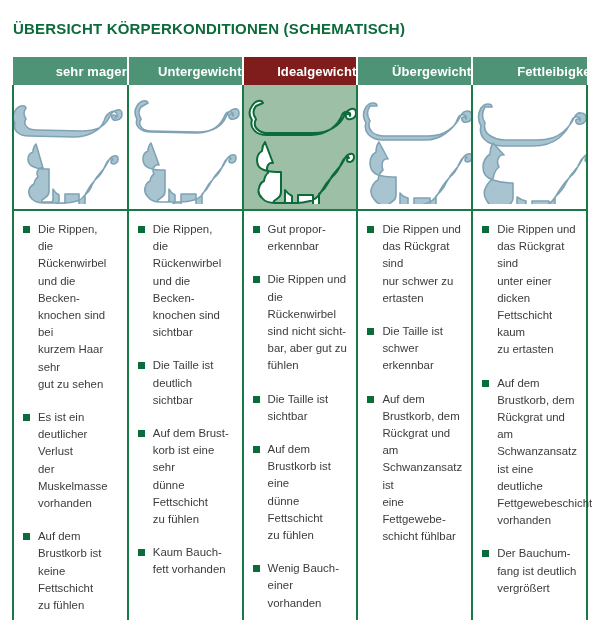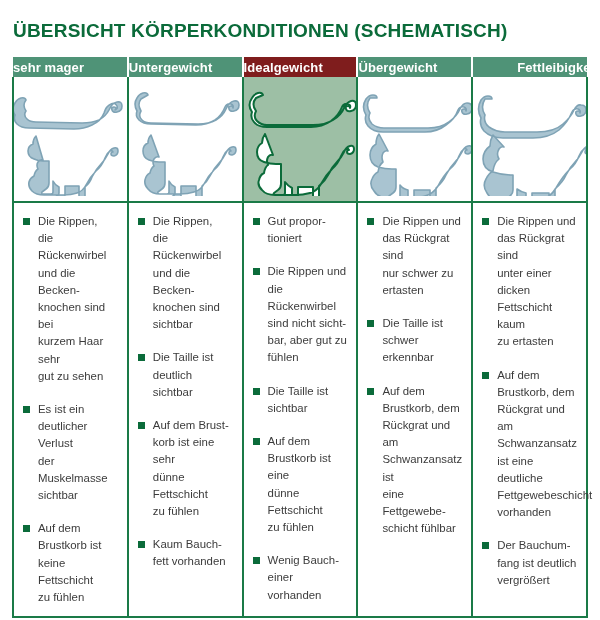--- a/index.html
+++ b/index.html
@@ -19,21 +19,21 @@
     width: 600px;
     height: 620px;
     box-sizing: border-box;
   }
 
   
   .title {
     position: absolute;
     left: 13px;
     top: 20px;
-    font-size: 19px;
+    font-size: 15px;
     font-weight: bold;
     letter-spacing: 0.2px;
     color: #0b6b3a;
     text-transform: uppercase;
     white-space: nowrap;
   }
 
   
   .table {
     position: absolute;
@@ -41,26 +41,26 @@
     top: 57px;
     width: 576px;
     border-collapse: collapse;
     table-layout: fixed;
   }
 
   .table col { width: 20%; }
 
   
   .hdr-cell {
-    height: 20px;
+    height: 28px;
     background: #4f9377;
     color: #ffffff;
     font-size: 13px;
     font-weight: bold;
-    text-align: left;
+    text-align: right;
     vertical-align: middle;
     border-left: 2px solid #ffffff;
     border-right: 2px solid #ffffff;
     padding: 0;
     letter-spacing: 0.1px;
   }
   .hdr-cell.first { border-left: none; }
   .hdr-cell.last  { border-right: none; padding-left: 44px; }
   .hdr-cell.ideal {
     background: #7f1d1d;
@@ -240,21 +240,21 @@
 und die Becken-
 knochen sind bei
 kurzem Haar sehr
 gut zu sehen</span>
           </li>
           <li class="bullet-item">
             <span class="bullet-mark"></span>
             <span class="bullet-text">Es ist ein
 deutlicher Verlust
 der Muskelmasse
-sichtbar</span>
+vorhanden</span>
           </li>
           <li class="bullet-item">
             <span class="bullet-mark"></span>
             <span class="bullet-text">Auf dem
 Brustkorb ist
 keine Fettschicht
 zu fühlen</span>
           </li>
         </ul>
       </td>
@@ -287,21 +287,21 @@
 fett vorhanden</span>
           </li>
         </ul>
       </td>
 
       <td class="txt-cell">
         <ul class="bullets">
           <li class="bullet-item">
             <span class="bullet-mark"></span>
             <span class="bullet-text">Gut propor-
-tioniert</span>
+erkennbar</span>
           </li>
           <li class="bullet-item">
             <span class="bullet-mark"></span>
             <span class="bullet-text">Die Rippen und
 die Rückenwirbel
 sind nicht sicht-
 bar, aber gut zu
 fühlen</span>
           </li>
           <li class="bullet-item">

